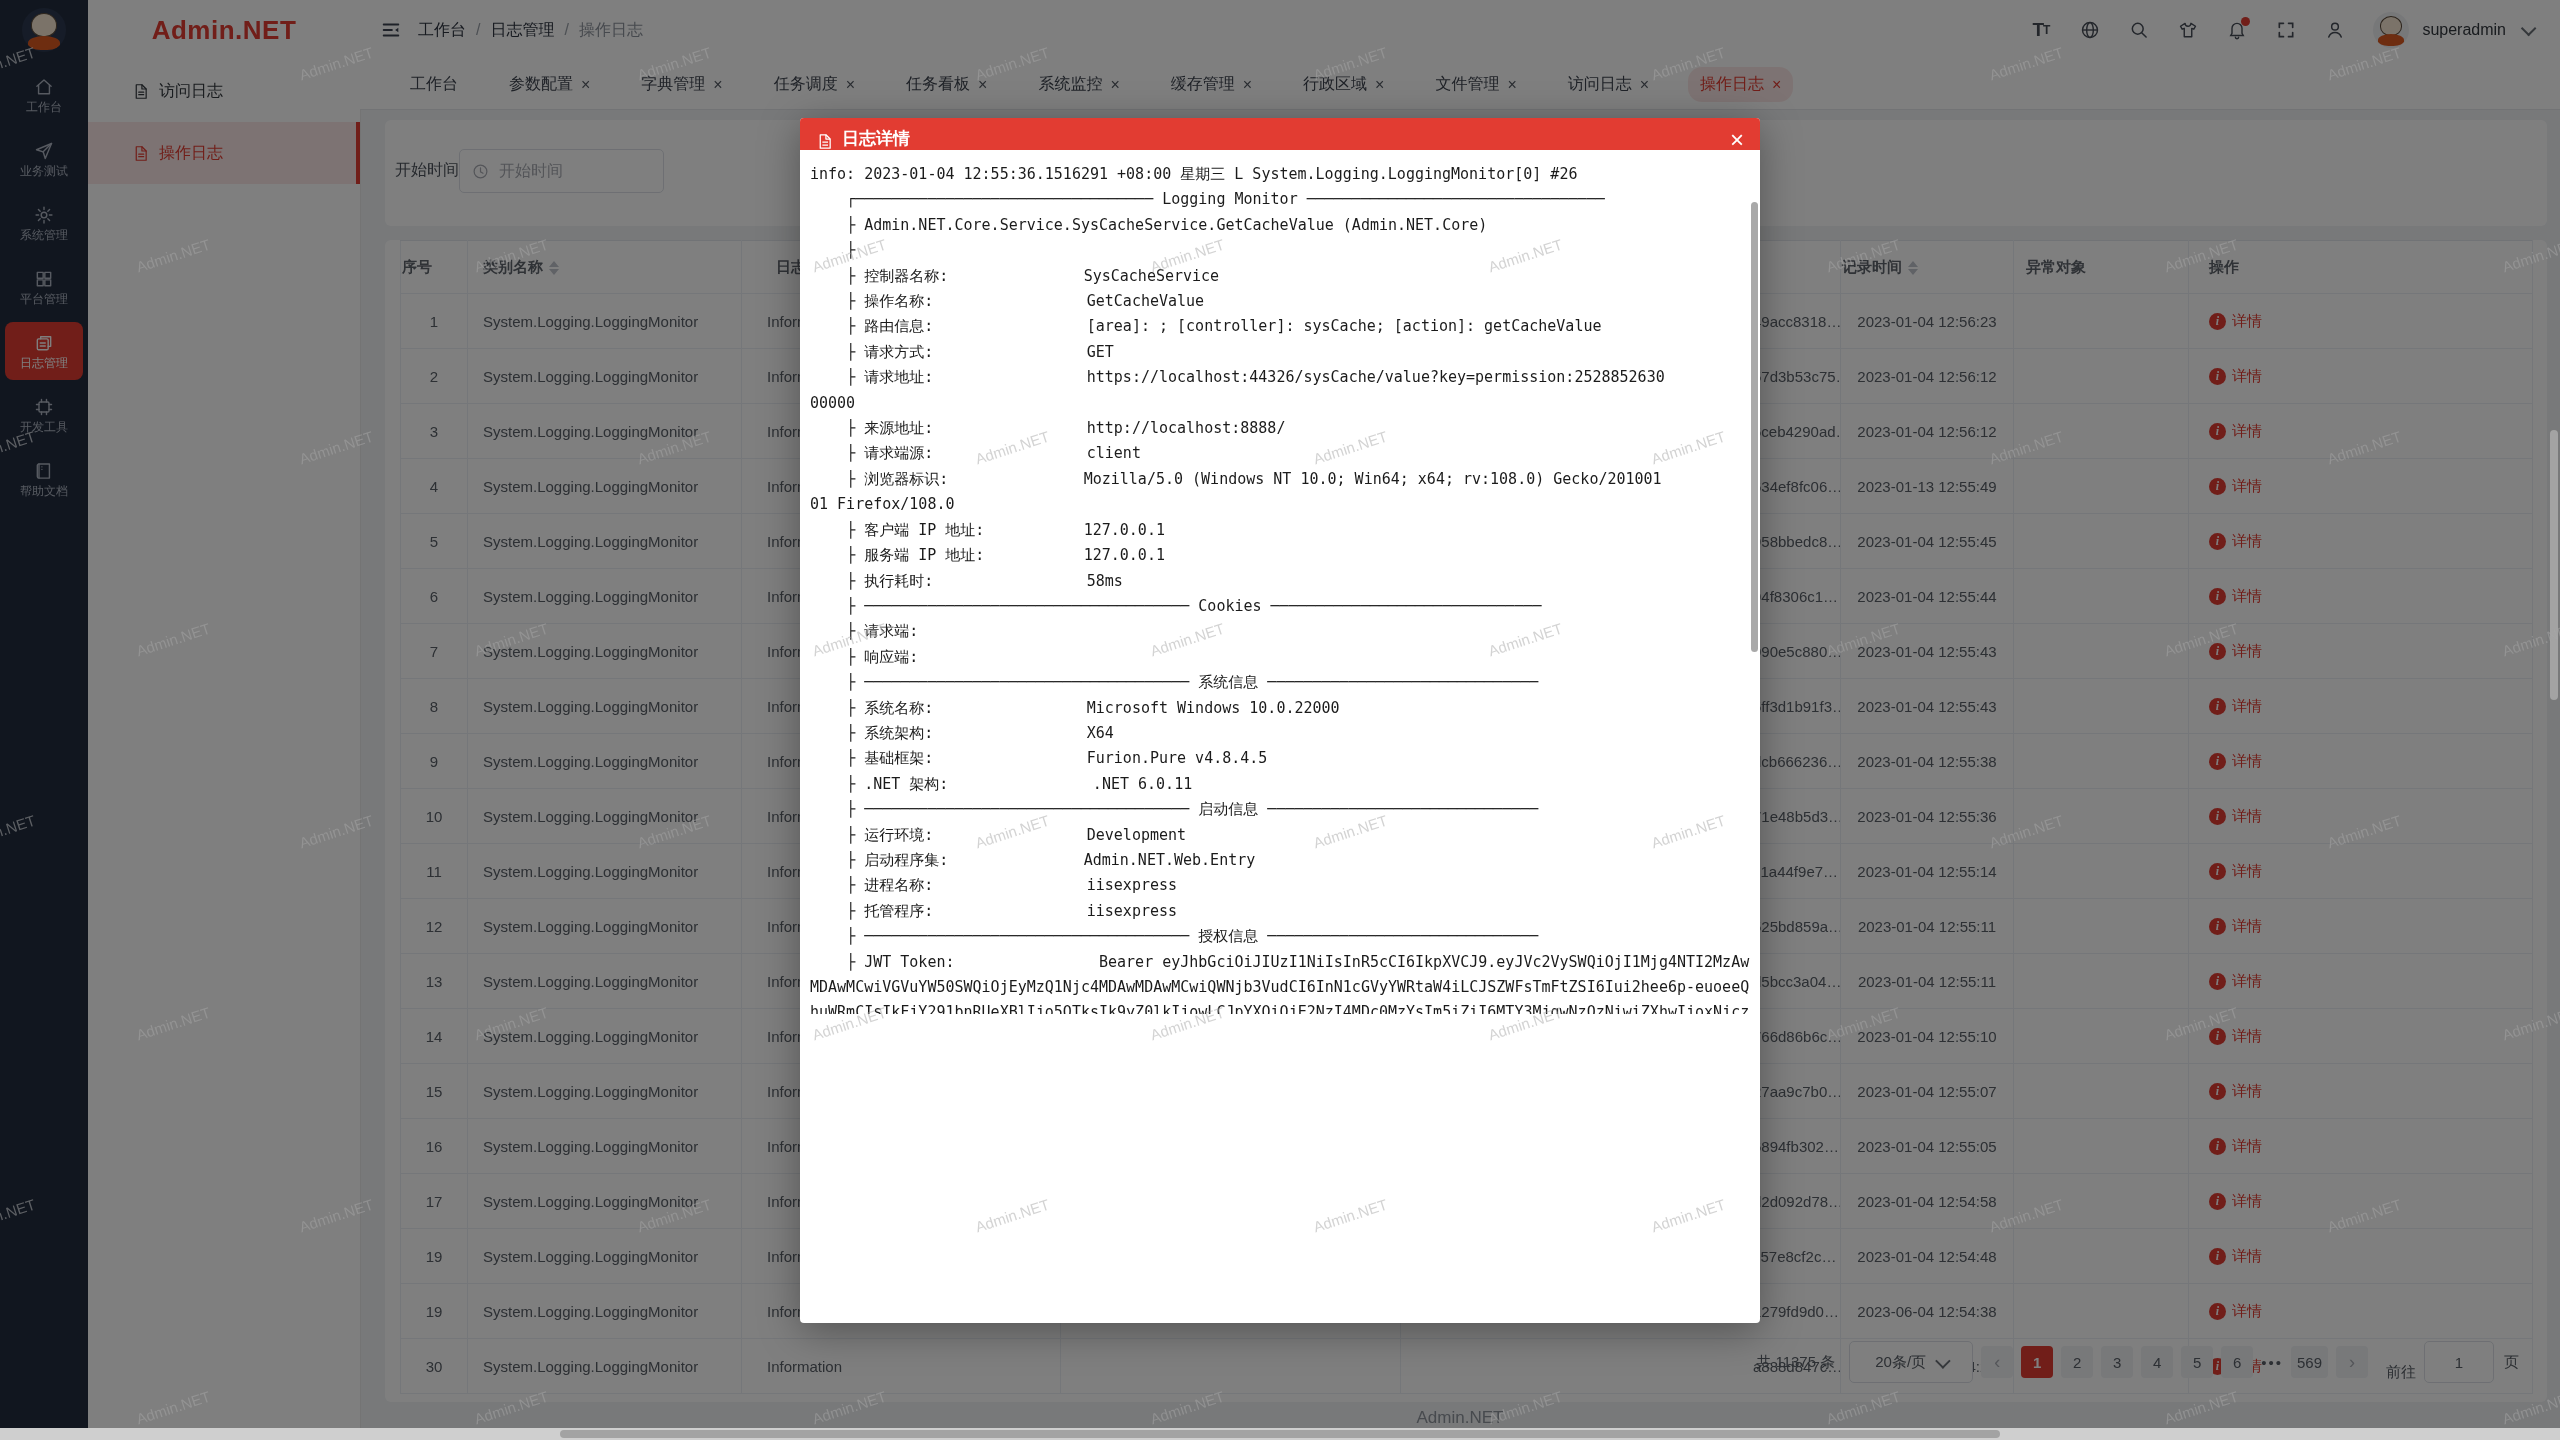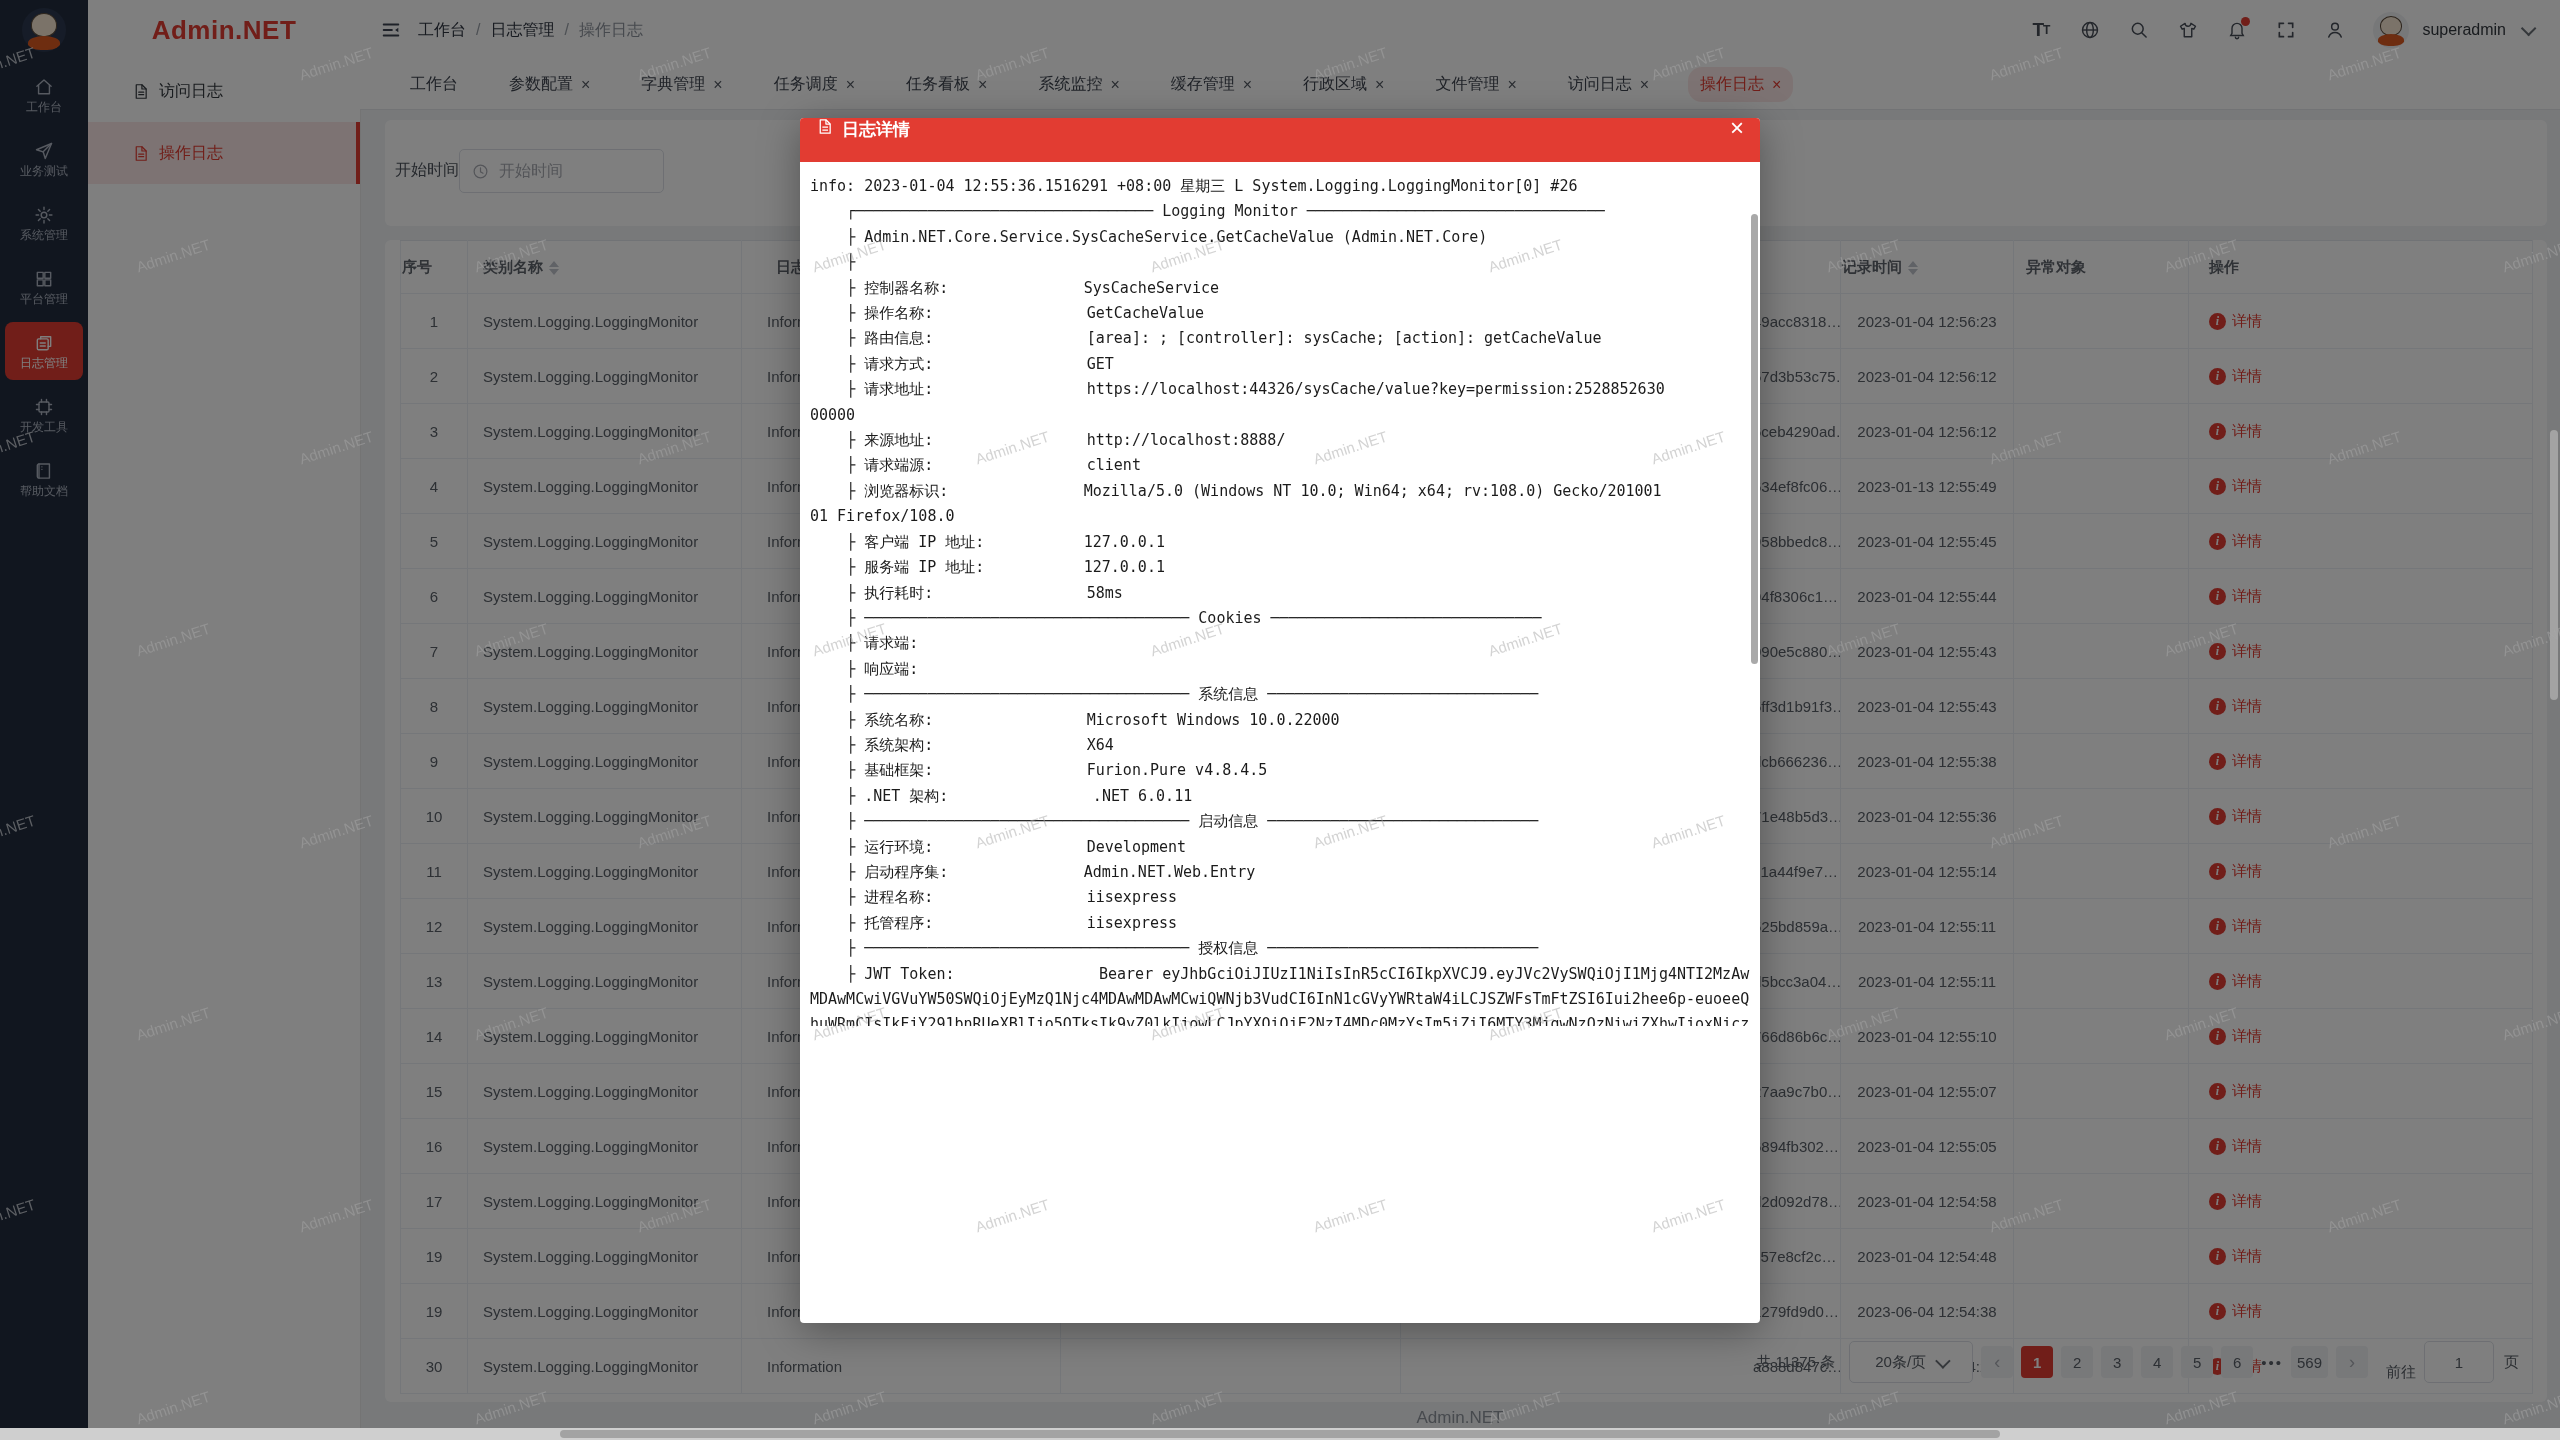--- a/index.html
+++ b/index.html
@@ -95,21 +95,21 @@
   .pdots{letter-spacing:2px;color:#5a6068;align-self:center;}
   .pgoto{margin-left:10px;margin-top:21px;}
   .pginput{width:64px;height:38px;border:1px solid #dcdfe6;border-radius:5px;text-align:center;font-size:15px;color:#5a6068;outline:none;background:#fff;}
   .ppage{margin-left:2px;}
   .footer-brand{position:absolute;left:0;width:2200px;top:1298px;text-align:center;font-size:17px;color:#8f959d;}
   .footer-copy{position:absolute;left:0;width:2200px;top:1322px;text-align:center;font-size:14px;color:#b9bec5;}
   
   .overlay{position:absolute;inset:0;background:rgba(0,0,0,.5);z-index:50;}
   .modal{position:absolute;left:800px;top:118px;width:960px;height:1205px;background:#fff;border-radius:4px;
          z-index:60;box-shadow:0 8px 40px rgba(0,0,0,.35);overflow:hidden;}
-  .modal-head{height:44px;background:var(--red);color:#fff;display:flex;align-items:flex-start;gap:9px;padding:0 16px;
+  .modal-head{height:32px;background:var(--red);color:#fff;display:flex;align-items:flex-end;gap:9px;padding:0 16px;
               font-size:17px;font-weight:600;}
   .modal-head svg{width:17px;height:17px;}
   .modal-close{margin-left:auto;font-size:24px;font-weight:400;cursor:pointer;line-height:20px;}
   .modal-body{position:relative;height:864px;overflow:hidden;padding:12px 10px 0 10px;box-sizing:border-box;}
   .modal-body pre{margin:0;font-family:"DejaVu Sans Mono","Liberation Mono",monospace;font-size:15px;line-height:25.4px;
                   color:#1b1b1b;white-space:pre-wrap;word-break:break-all;}
   .mscroll{position:absolute;right:2px;top:52px;width:7px;height:450px;border-radius:4px;background:#a9a9a9;}
   
   .wm-layer{position:absolute;inset:0;z-index:70;pointer-events:none;overflow:hidden;}
   .wm{position:absolute;font-size:15px;color:rgba(168,168,168,.5);transform:rotate(-18deg);white-space:nowrap;}

